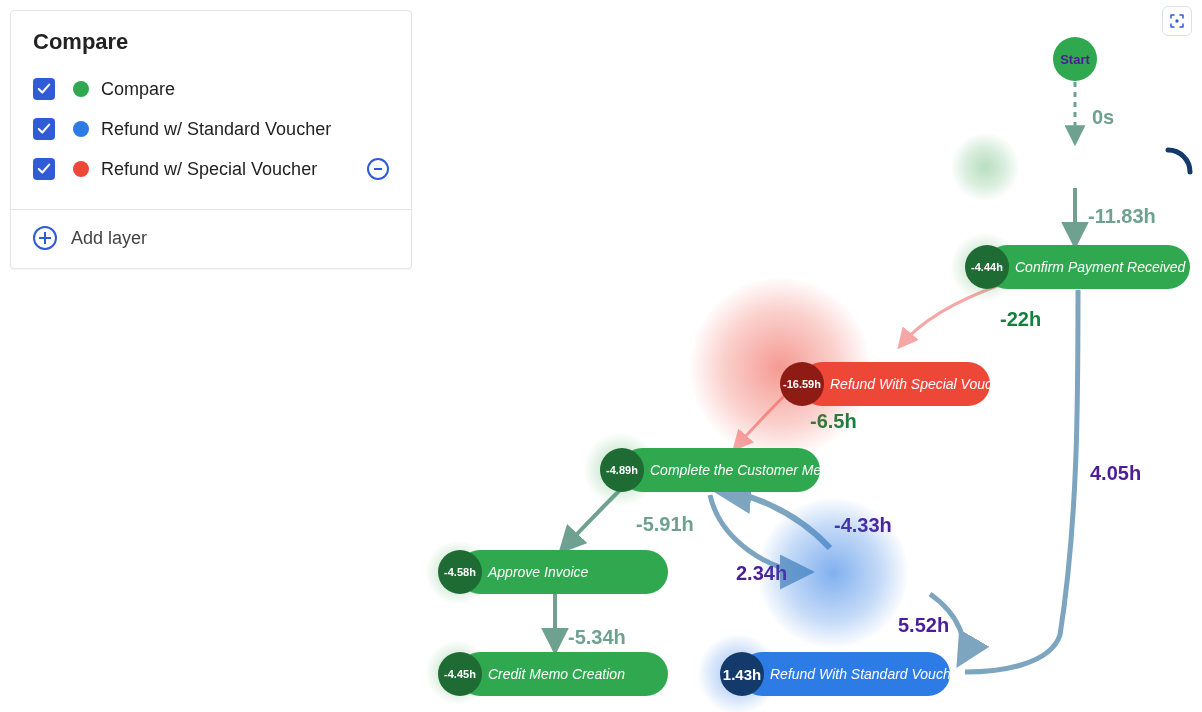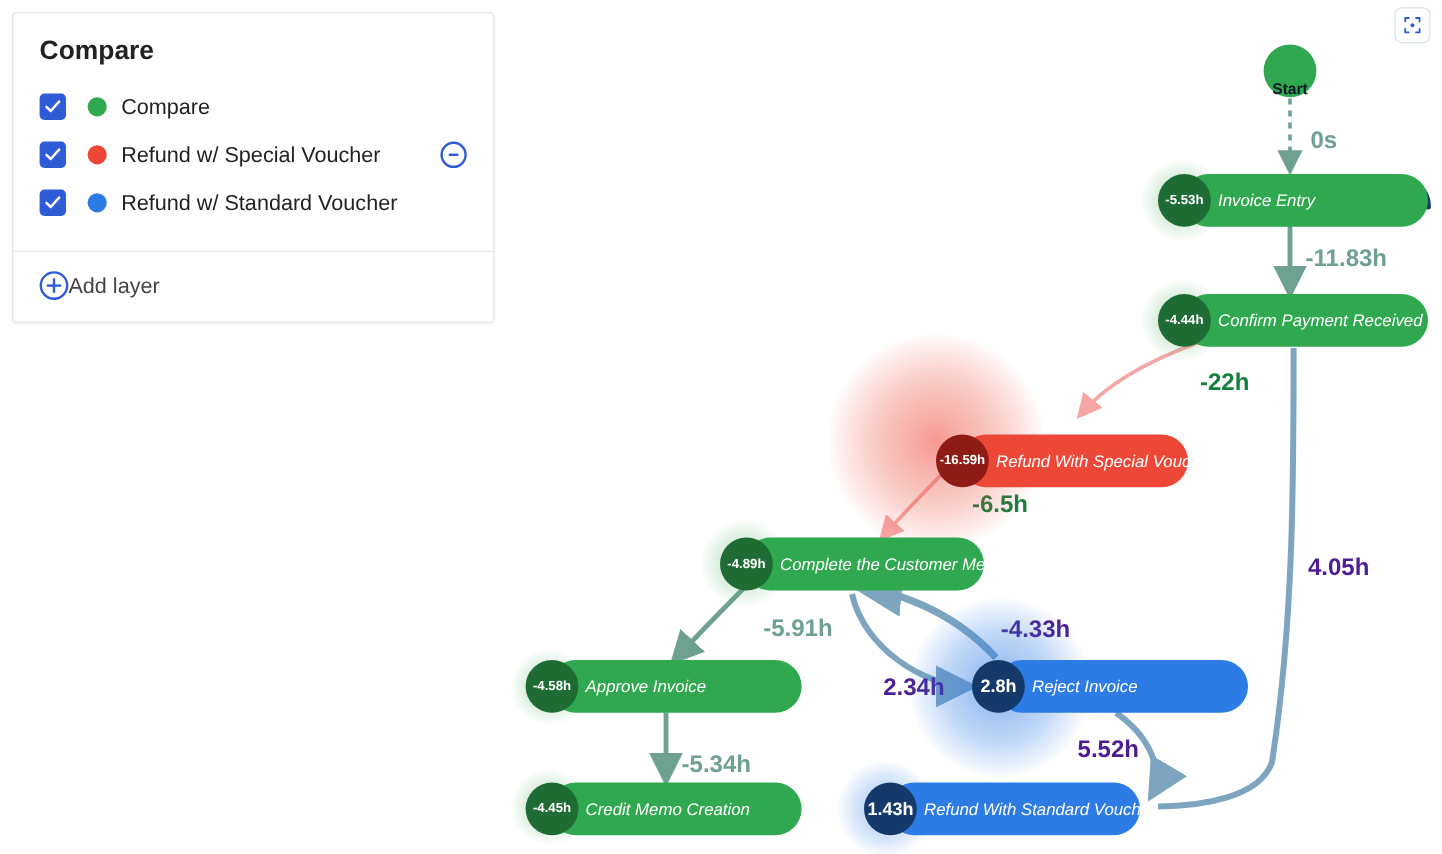--- a/index.html
+++ b/index.html
@@ -12,21 +12,21 @@
 .dot{width:16px;height:16px;border-radius:50%;margin-left:18px;flex:0 0 16px}
 .layer-label{font-size:18px;color:#222;margin-left:12px;flex:1}
 .remove-btn{width:18px;height:18px;border:2px solid #2f5bd6;border-radius:50%;display:flex;align-items:center;justify-content:center;color:#2f5bd6;font-weight:700}
 .remove-btn span{display:block;width:8px;height:2px;background:#2f5bd6}
 .panel-sep{height:1px;background:#e5e5e5;margin:10px 0 0}
 .add-row{display:flex;align-items:center;padding:16px 22px 18px}
 .plus{width:20px;height:20px;border:2px solid #2f5bd6;border-radius:50%;position:relative;flex:0 0 20px}
 .plus::before,.plus::after{content:"";position:absolute;background:#2f5bd6}
 .plus::before{left:4px;right:4px;top:50%;height:2px;margin-top:-1px}
 .plus::after{top:4px;bottom:4px;left:50%;width:2px;margin-left:-1px}
-.add-label{font-size:18px;color:#444;}
+.add-label{font-size:18px;color:#444;margin-left:14px}
 
 .canvas{position:absolute;left:0;top:0;width:1202px;height:712px}
 .edge-label{position:absolute;font-size:20px;font-weight:600;white-space:nowrap}
 .el-green{color:#6fa191}
 .el-blue{color:#4c1d95}
 .el-red{color:#15803d}
 
 .halo{position:absolute;border-radius:50%}
 .halo-green{background:radial-gradient(circle,rgba(51,160,72,.35) 0%,rgba(51,160,72,.18) 40%,rgba(51,160,72,0) 70%)}
 .halo-red{background:radial-gradient(circle,rgba(237,71,56,.55) 0%,rgba(237,71,56,.25) 45%,rgba(237,71,56,0) 72%)}
@@ -37,21 +37,21 @@
 .node.green{background:#2fa84f}
 .node.red{background:#ed4738}
 .node.blue{background:#2d7be4}
 .badge{position:absolute;left:-20px;top:50%;transform:translateY(-50%);width:44px;height:44px;border-radius:50%;display:flex;align-items:center;justify-content:center;color:#fff;font-weight:700;font-size:11px}
 .badge.big{font-size:15px}
 .badge.dkgreen{background:#1e6b34}
 .badge.dkred{background:#8e1b14}
 .badge.dkblue{background:#143a6b}
 .node-label{margin-left:30px;margin-right:20px;font-style:italic;font-size:14px;white-space:nowrap}
 
-.start-node{position:absolute;width:44px;height:44px;border-radius:50%;background:#2fa84f;color:#0f172a;font-weight:700;font-size:13px;display:flex;align-items:flex-end;justify-content:center}
+.start-node{position:absolute;width:44px;height:44px;border-radius:50%;background:#2fa84f;color:#4c1d95;font-weight:700;font-size:13px;display:flex;align-items:center;justify-content:center}
 
 .cap-btn{position:absolute;right:10px;top:6px;width:28px;height:28px;border:1px solid #d7e3f5;border-radius:6px;background:#fff;display:flex;align-items:center;justify-content:center;color:#2f5bd6}
 
 svg.edges{position:absolute;left:0;top:0;width:1202px;height:712px;pointer-events:none}
 </style>
 </head>
 <body>
 
 <div class="canvas">
 
@@ -109,24 +109,20 @@
   <div class="halo halo-green" style="left:425px;top:540px;width:65px;height:65px"></div>
   <div class="halo halo-green" style="left:425px;top:640px;width:65px;height:65px"></div>
   <div class="halo halo-red" style="left:690px;top:278px;width:180px;height:180px"></div>
   <div class="halo halo-blue" style="left:758px;top:498px;width:150px;height:150px"></div>
   <div class="halo halo-blue2" style="left:698px;top:634px;width:80px;height:80px"></div>
 
   <div class="start-node" style="left:1053px;top:37px">
     <span>Start</span>
   </div>
 
-  <div class="node green" style="left:985px;top:145px;width:205px">
-    <div class="badge dkgreen">-5.53h</div>
-    <span class="node-label">Invoice Entry</span>
-  </div>
 
   <div class="node green" style="left:985px;top:245px;width:205px">
     <div class="badge dkgreen">-4.44h</div>
     <span class="node-label">Confirm Payment Received</span>
   </div>
 
   <div class="node red" style="left:800px;top:362px;width:190px">
     <div class="badge dkred">-16.59h</div>
     <span class="node-label">Refund With Special Voucher</span>
   </div>
@@ -134,24 +130,20 @@
   <div class="node green" style="left:620px;top:448px;width:200px">
     <div class="badge dkgreen">-4.89h</div>
     <span class="node-label">Complete the Customer Memo</span>
   </div>
 
   <div class="node green" style="left:458px;top:550px;width:210px">
     <div class="badge dkgreen">-4.58h</div>
     <span class="node-label">Approve Invoice</span>
   </div>
 
-  <div class="node blue" style="left:830px;top:550px;width:210px">
-    <div class="badge dkblue big">2.8h</div>
-    <span class="node-label">Reject Invoice</span>
-  </div>
 
   <div class="node green" style="left:458px;top:652px;width:210px">
     <div class="badge dkgreen">-4.45h</div>
     <span class="node-label">Credit Memo Creation</span>
   </div>
 
   <div class="node blue" style="left:740px;top:652px;width:210px">
     <div class="badge dkblue big">1.43h</div>
     <span class="node-label">Refund With Standard Voucher</span>
   </div>
@@ -163,45 +155,45 @@
   <div class="layer-list">
 
     <div class="layer-row">
       <div class="chk">
         <svg viewBox="0 0 16 16">
             <path d="M2 8 L6 12 L14 3" stroke="#fff" stroke-width="2.4" fill="none" stroke-linecap="round" stroke-linejoin="round"></path>
           </svg>
       </div>
       <div class="dot" style="background:#2fa84f"></div>
       <div class="layer-label">Compare</div>
+    </div>
+
+    <div class="layer-row">
+      <div class="chk">
+        <svg viewBox="0 0 16 16">
+            <path d="M2 8 L6 12 L14 3" stroke="#fff" stroke-width="2.4" fill="none" stroke-linecap="round" stroke-linejoin="round"></path>
+          </svg>
+      </div>
+      <div class="dot" style="background:#2d7be4"></div>
+      <div class="layer-label">Refund w/ Standard Voucher</div>
     </div>
 
     <div class="layer-row">
       <div class="chk">
         <svg viewBox="0 0 16 16">
             <path d="M2 8 L6 12 L14 3" stroke="#fff" stroke-width="2.4" fill="none" stroke-linecap="round" stroke-linejoin="round"></path>
           </svg>
       </div>
       <div class="dot" style="background:#ed4738"></div>
       <div class="layer-label">Refund w/ Special Voucher</div>
       <div class="remove-btn">
           <span></span>
         </div>
     </div>
 
-    <div class="layer-row">
-      <div class="chk">
-        <svg viewBox="0 0 16 16">
-            <path d="M2 8 L6 12 L14 3" stroke="#fff" stroke-width="2.4" fill="none" stroke-linecap="round" stroke-linejoin="round"></path>
-          </svg>
-      </div>
-      <div class="dot" style="background:#2d7be4"></div>
-      <div class="layer-label">Refund w/ Standard Voucher</div>
-    </div>
-
   </div>
   <div class="panel-sep"></div>
   <div class="add-row">
     <div class="plus"></div>
     <div class="add-label">Add layer</div>
   </div>
 </div>
 
 <div class="cap-btn">
   <svg width="18" height="18" viewBox="0 0 24 24">

